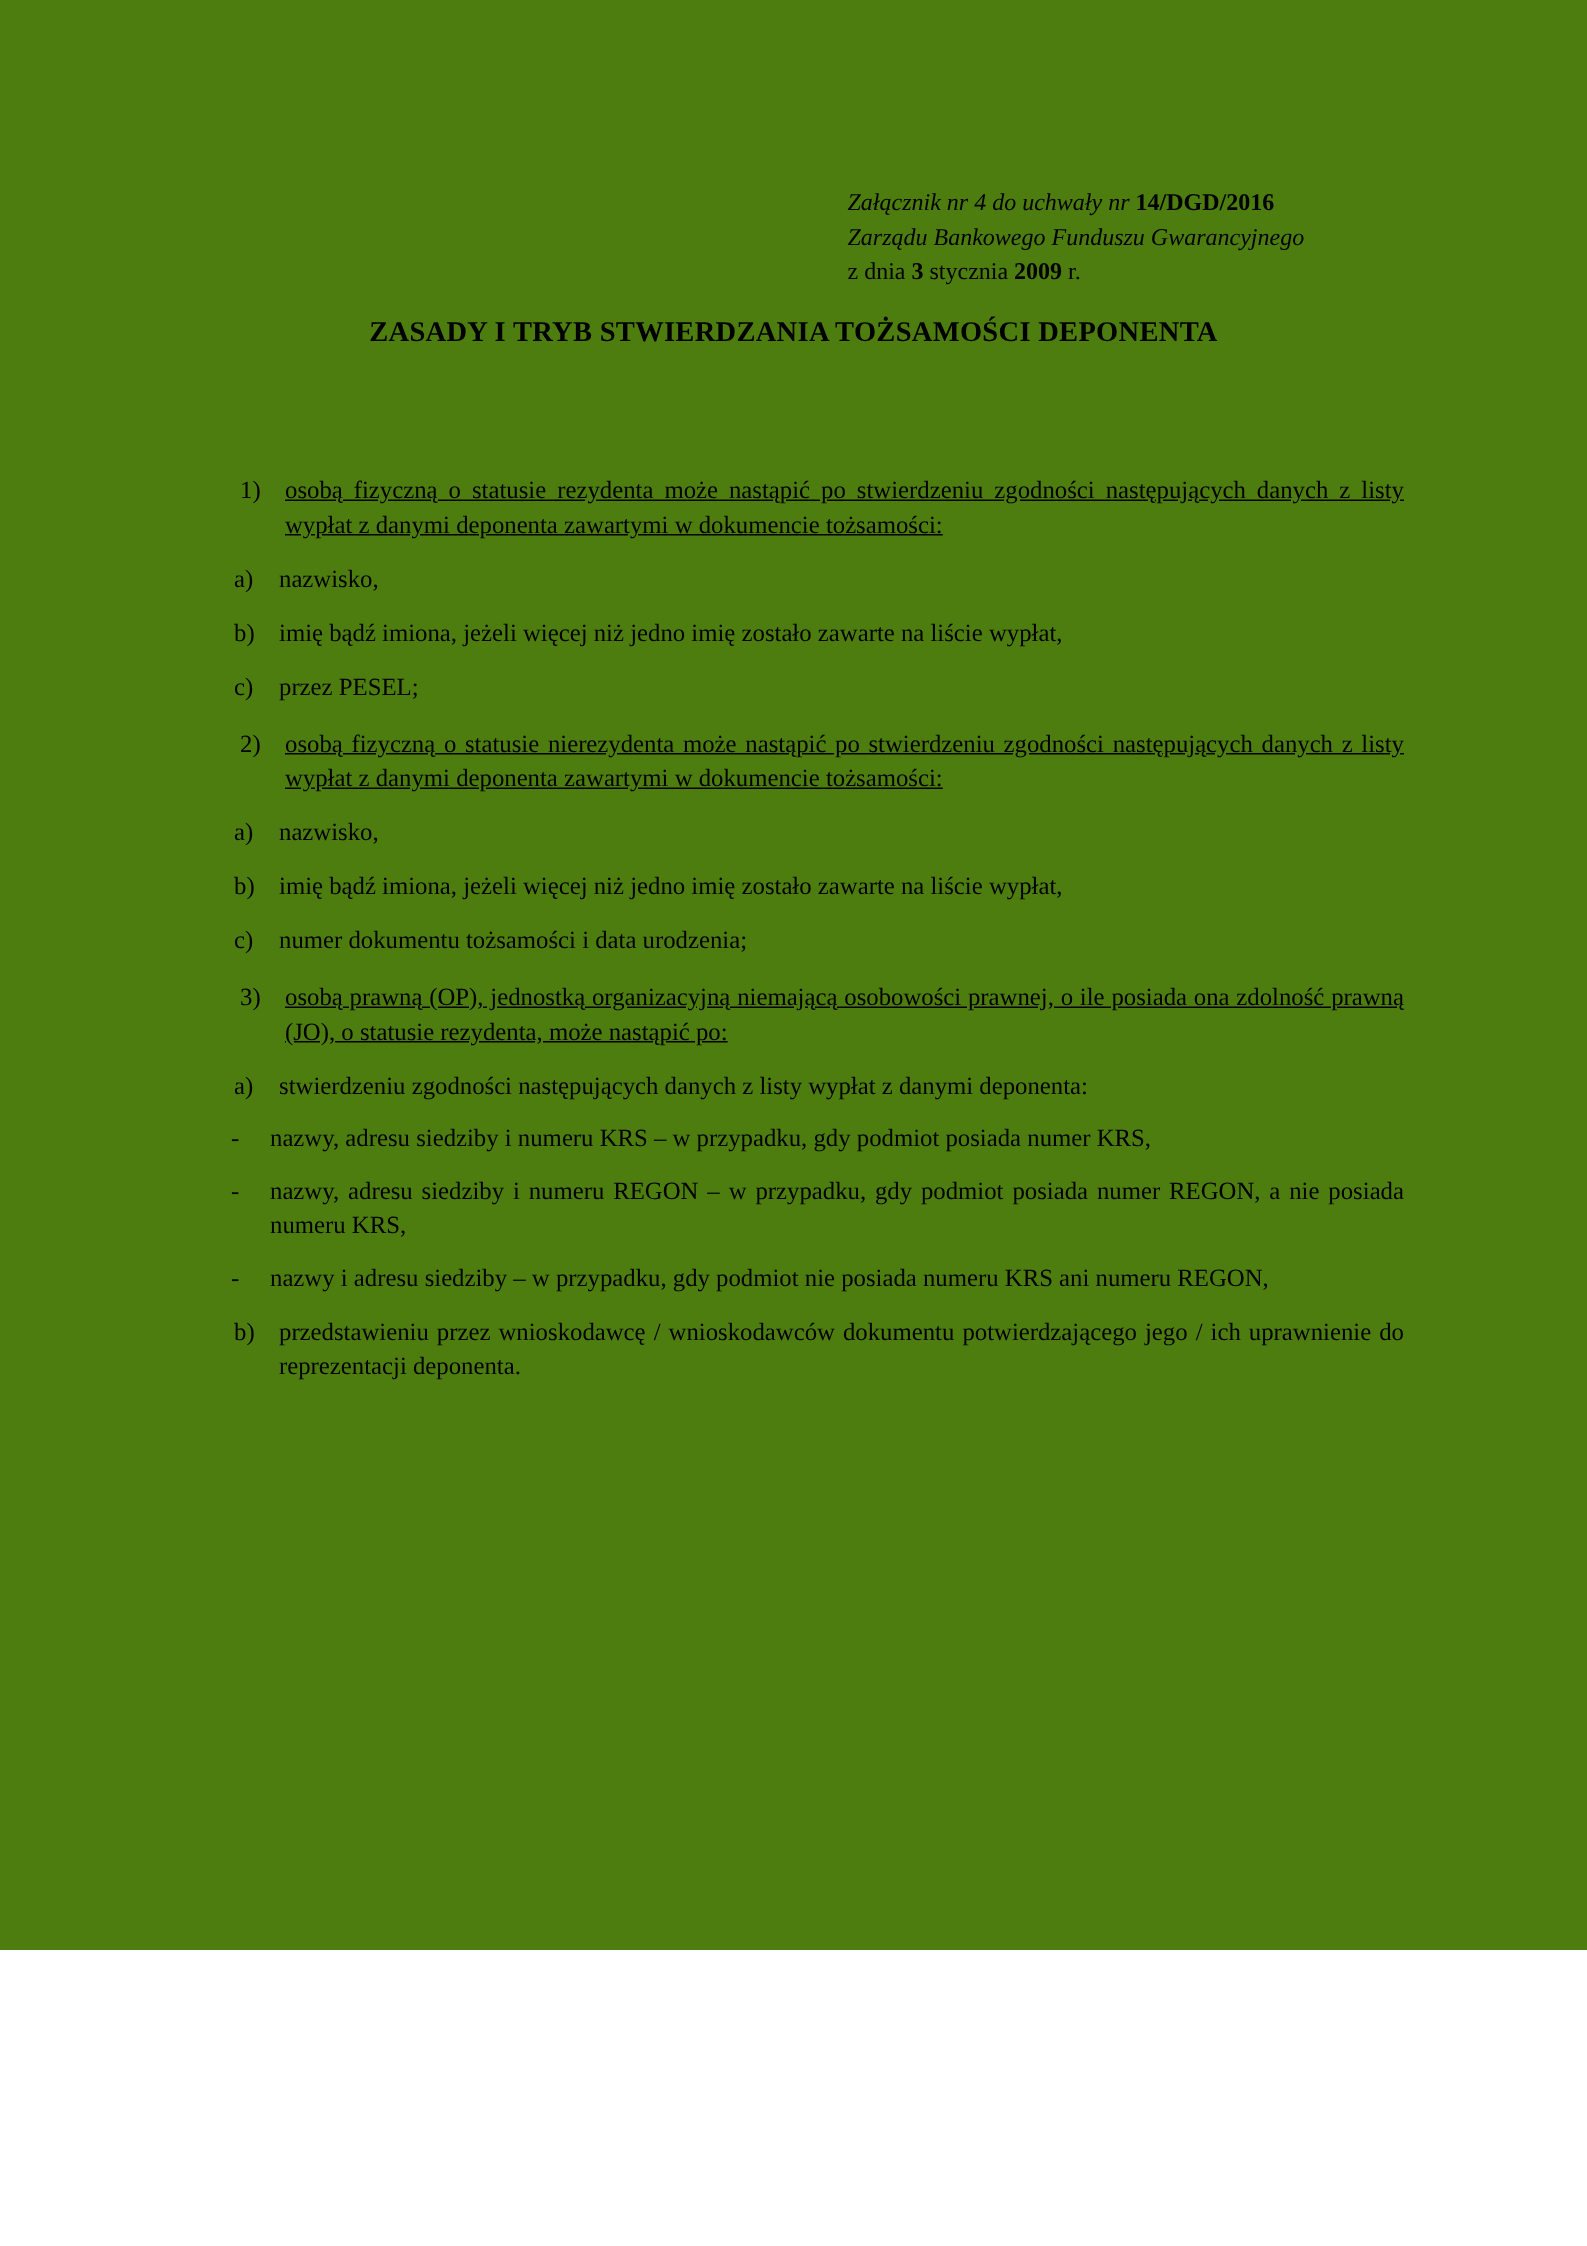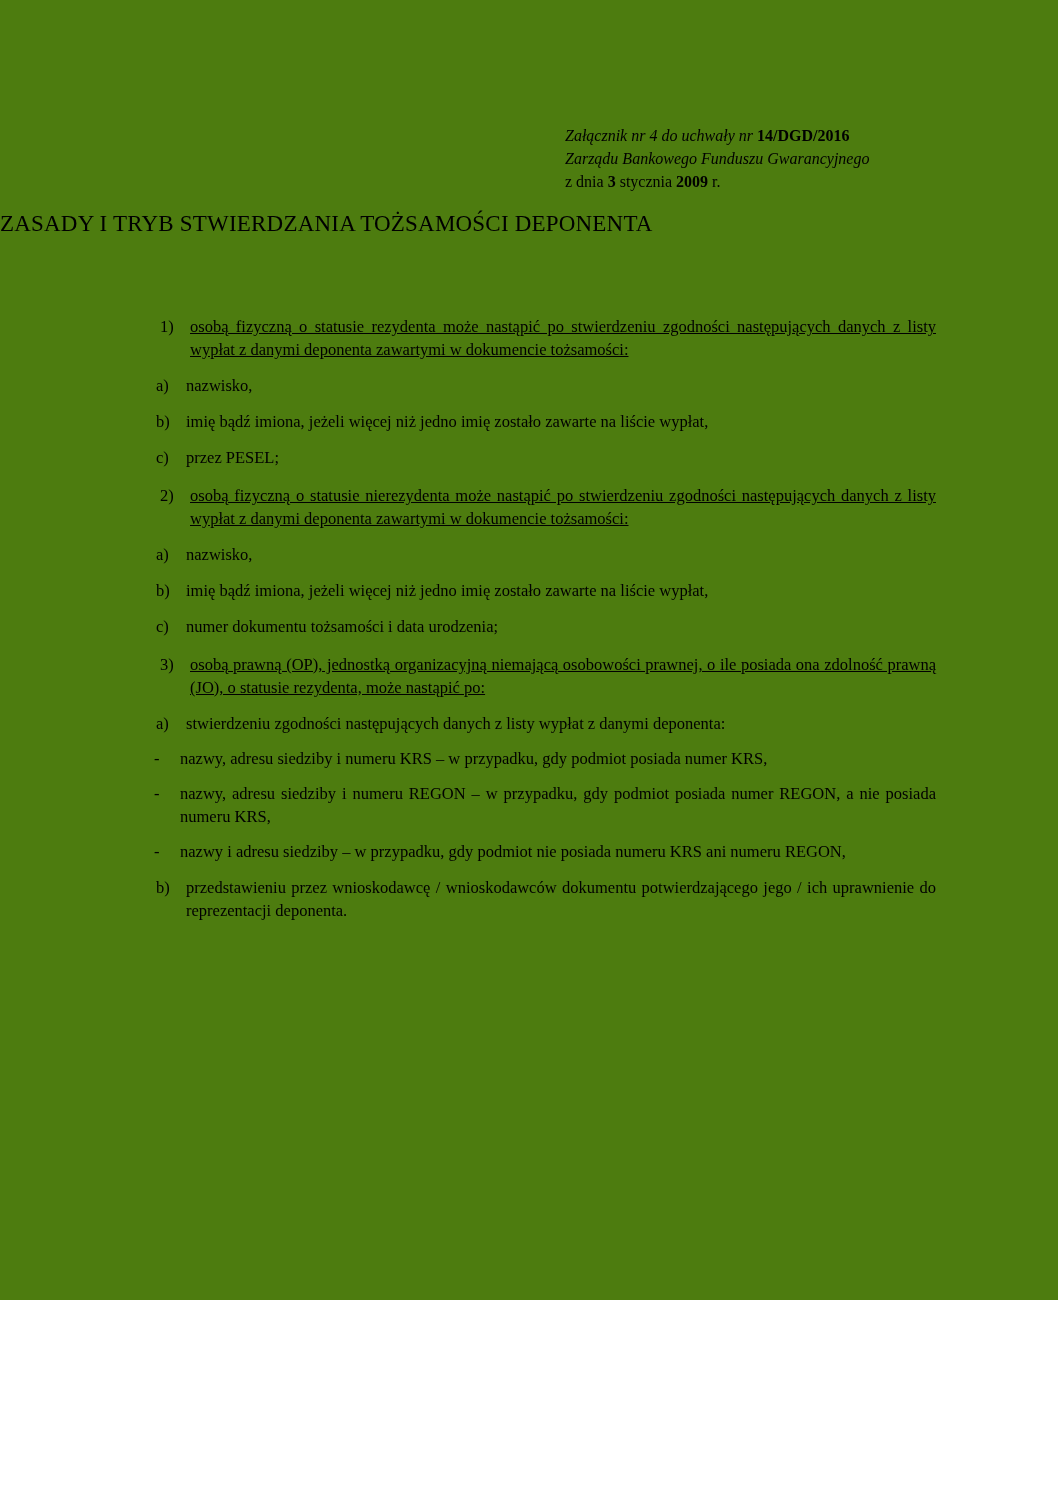--- a/index.html
+++ b/index.html
@@ -28,22 +28,23 @@
   .hdr-italic { font-style: italic; }
   .hdr-bold   { font-weight: bold; font-style: normal; }
   .hdr-num    { font-weight: bold; }
 
   
   .doc-title {
     position: absolute;
     left: 0;
     top: 211px;
     width: 100%;
-    font-weight: normal;
-    font-size: 23px;
+    text-align: center;
+    font-weight: bold;
+    font-size: 19px;
     letter-spacing: 0.2px;
   }
 
   
   .content {
     position: absolute;
     left: 124px;
     top: 300px;
     width: 812px;
     font-size: 16.5px;

